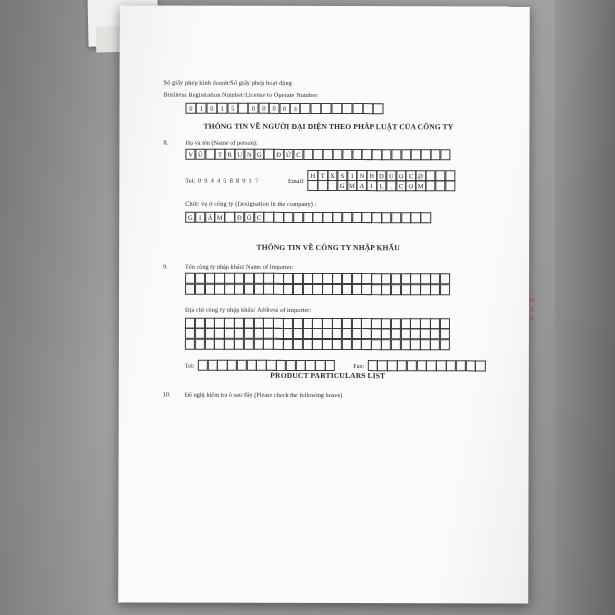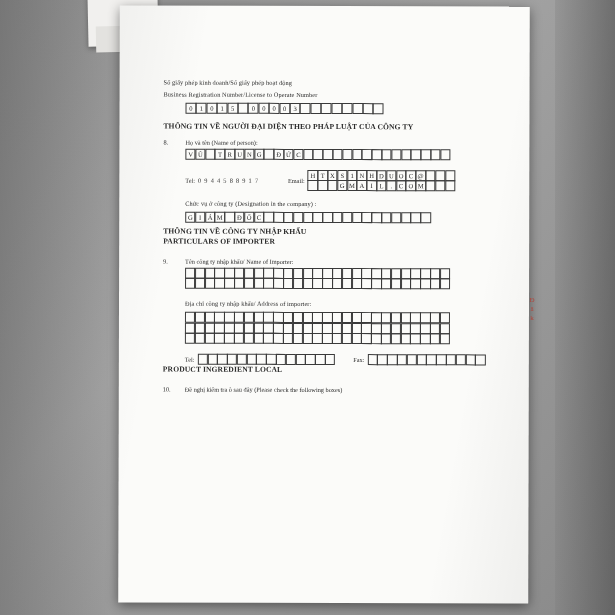--- a/index.html
+++ b/index.html
@@ -75,20 +75,21 @@
   }
 
   .lbl {
     font-size: 6.3px;
     line-height: 10px;
     letter-spacing: 0.1px;
     white-space: nowrap;
   }
 
   .section-title {
+    text-align: center;
     font-weight: bold;
     font-size: 7.6px;
     line-height: 10.5px;
     letter-spacing: 0.1px;
   }
 
   
   .boxrow {
     display: flex;
     height: 11px;
@@ -119,21 +120,21 @@
     flex: none;
   }
   .inline-lbl {
     font-size: 6.3px;
     margin-right: 3px;
     white-space: nowrap;
   }
 
   .mt2 { margin-top: 2px; }
   .mt3 { margin-top: 3px; }
-  .mt4 { margin-top: 4px; }
+  .mt4 { margin-top: 20px; }
   .mt6 { margin-top: 6px; }
   .mt8 { margin-top: 8px; }
   .mt10 { margin-top: 10px; }
 
   .indent { margin-left: 22px; }
 
   .red-mark {
     position: absolute;
     right: 76px;
     top: 296px;
@@ -295,21 +296,20 @@
             <span class="cell"></span>
             <span class="cell"></span>
             <span class="cell"></span>
             <span class="cell"></span>
             <span class="cell"></span>
             <span class="cell"></span>
           </div>
       </div>
 
       <div class="section-title mt4">THÔNG TIN VỀ CÔNG TY NHẬP KHẨU</div>
-      <div class="section-title">PARTICULARS OF IMPORTER</div>
 
       <div class="row-flex mt10">
         <div class="num">9.</div>
         <div class="inline-lbl">Tên công ty nhập khẩu/ Name of Importer:</div>
       </div>
 
       <div class="indent mt3 grid-block" id="importer-name-grid">
           <div class="boxrow tight">
             <span class="cell"></span>
             <span class="cell"></span>
@@ -489,21 +489,21 @@
             <span class="cell"></span>
             <span class="cell"></span>
             <span class="cell"></span>
             <span class="cell"></span>
             <span class="cell"></span>
             <span class="cell"></span>
             <span class="cell"></span>
           </span>
       </div>
 
-      <div class="section-title">PRODUCT INGREDIENT LOCAL</div>
+      <div class="section-title">PRODUCT PARTICULARS LIST</div>
 
       <div class="row-flex mt10">
         <div class="num">10.</div>
         <div class="inline-lbl">Đề nghị kiểm tra ô sau đây (Please check the following boxes)</div>
       </div>
 
     </div>
   </div>
 
   <div class="red-mark">

